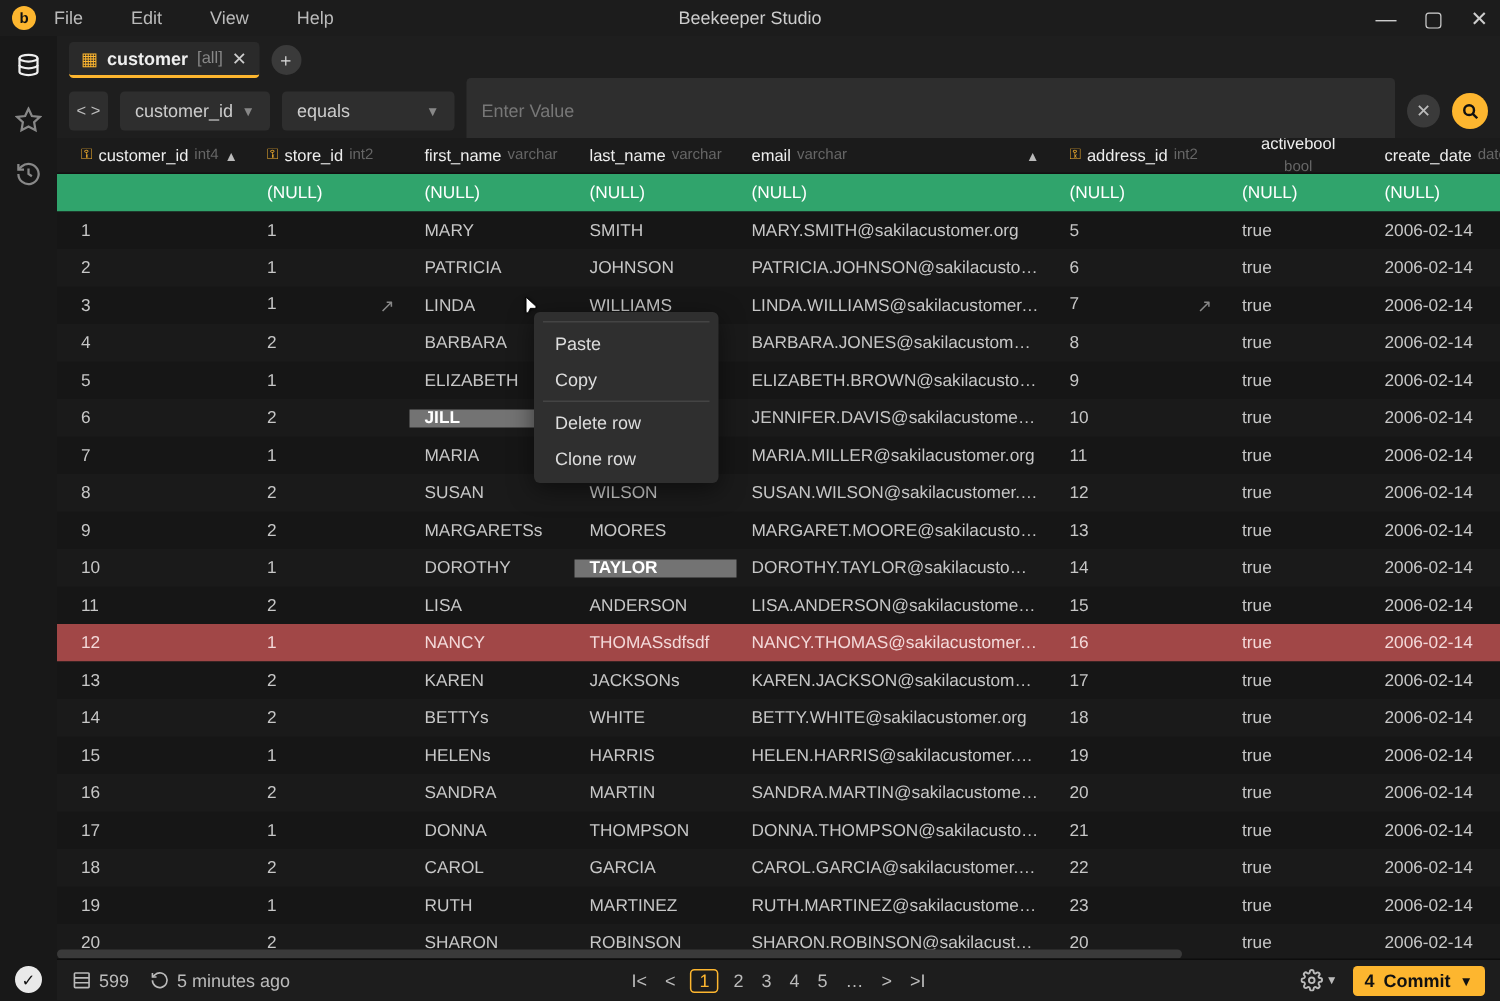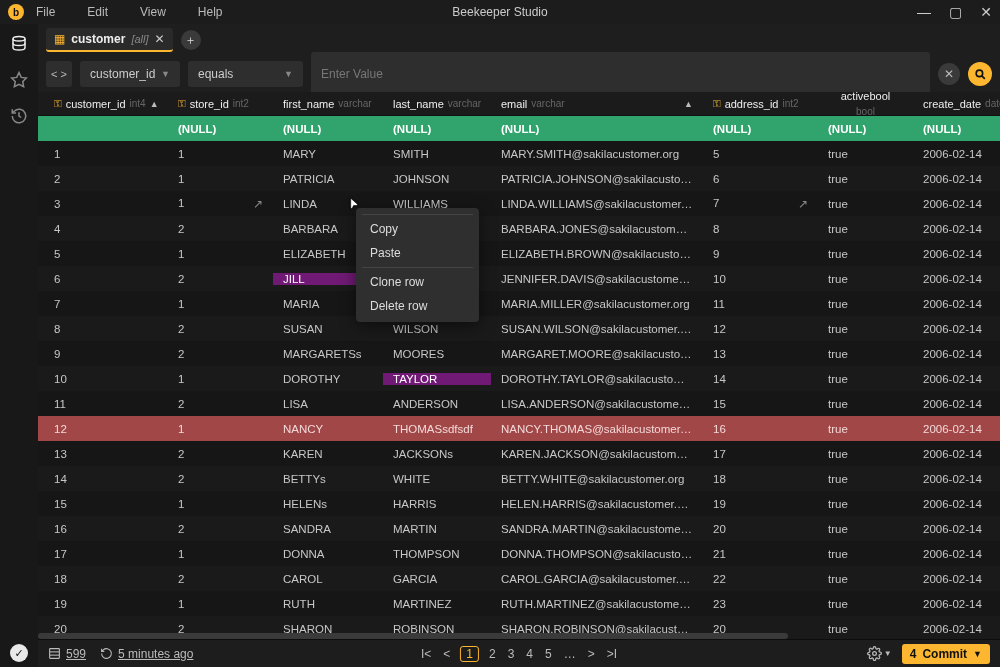--- a/index.html
+++ b/index.html
@@ -49,21 +49,21 @@
     height: 32px; display: flex; align-items: center; padding: 0 8px; gap: 8px;
     background: #1e1e1e;
   }
   .tab {
     display: flex; align-items: center; gap: 6px;
     background: #2a2a2a; padding: 4px 8px; border-radius: 3px;
     border-bottom: 2px solid #fdb62f;
   }
   .tab-icon { color:#fdb62f; font-size:12px; }
   .tab-name { font-weight:600; color:#eee; font-size:12px; }
-  .tab-suffix { color:#888; font-style: italic; font-size:11px; }
+  .tab-suffix { color:#888; font-size:11px; }
   .tab-close { color:#ccc; font-size:12px; cursor:pointer; }
   .tab-add {
     width: 20px; height:20px; border-radius:50%;
     background:#3a3a3a; color:#ddd;
     display:flex; align-items:center; justify-content:center; cursor:pointer;
   }
   .filterbar {
     height: 36px; display:flex; align-items:center; gap:8px; padding: 0 8px;
     background:#1e1e1e;
   }
@@ -105,24 +105,24 @@
   .c0{width:130px;padding-left:16px;} .c1{width:105px;} .c2{width:110px;} .c3{width:108px;}
   .c4{width:212px;} .c5{width:115px;} .c6{width:95px;flex-direction:column;} .c7{width:85px;}
 
   .tbody { position:absolute; top:24px; left:0; right:0; bottom:0; overflow:hidden; }
   .tr { height:25px; display:flex; align-items:center; font-size:11.5px; }
   .tr:nth-child(odd){ background:#1a1a1a; }
   .tr:nth-child(even){ background:#161616; }
   .tr .td { padding:0 10px; white-space:nowrap; overflow:hidden; text-overflow:ellipsis; color:#c7c7c7; }
   .tr .td.c0 { padding-left:16px; }
   .tr.greenrow { background:#30a46c !important; color:#fff; }
-  .tr.greenrow .td { color:#fff;font-weight:bold; }
+  .tr.greenrow .td { color:#fff; }
   .tr.redrow { background:#a14747 !important; }
   .tr.redrow .td { color:#f3d9d9; }
-  .td.hi { background:#701a75; color:#fff; border-radius:0; }
+  .td.hi { background:#737373; color:#fff; border-radius:0;font-weight:bold; }
   .ext-icon { float:right; color:#888; font-size:12px; margin-left:-6px; }
   .null { }
 
   .context-menu {
     position:absolute; left:356px; top:208px; width:123px;
     background:#2f2f2f; border-radius:4px;
     box-shadow:0 4px 16px rgba(0,0,0,.5);
     z-index:10; padding:4px 0;
     font-size:12px; color:#ddd;
   }
@@ -134,21 +134,21 @@
     position:absolute; left:346px; top:197px;  z-index:11; color:#fff; font-size:14px;
   }
   .cursor-icon svg { filter: drop-shadow(0 0 1px #000); }
 
   .statusbar {
     position:absolute; left:38px; right:0; bottom:0; height:28px;
     background:#1d1d1d; display:flex; align-items:center;
     padding:0 10px; font-size:12px; color:#bbb;
     border-top:1px solid #0d0d0d;
   }
-  .status-left { display:flex; gap:14px; align-items:center;text-decoration:underline; }
+  .status-left { display:flex; gap:14px; align-items:center; }
   .status-chip { display:flex; align-items:center; gap:5px; }
   .pagination {
     position:absolute; left:50%; transform:translateX(-50%);
     display:flex; align-items:center; gap:8px; color:#bbb;
   }
   .pagination .pg { cursor:pointer; padding:0 2px; }
   .pagination .pg.active {
     border:1px solid #fdb62f; color:#fdb62f; border-radius:3px; padding:0 5px;
   }
   .status-right { margin-left:auto; display:flex; align-items:center; gap:10px; }
@@ -499,25 +499,25 @@
             <div class="td c6">true</div>
             <div class="td c7">2006-02-14</div>
           </div>
         </div>
     </div>
   </div>
 </div>
 
 <div class="context-menu">
   <div class="sep"></div>
+  <div class="item">Paste</div>
   <div class="item">Copy</div>
-  <div class="item">Paste</div>
   <div class="sep"></div>
+  <div class="item">Delete row</div>
   <div class="item">Clone row</div>
-  <div class="item">Delete row</div>
 </div>
 
 <div class="cursor-icon">
   <svg width="14" height="16" viewBox="0 0 24 28" fill="#fff" stroke="#000" stroke-width="1">
       <path d="M8 2v16c0 2 2 3 3 1l2-4h5c2 0 2-2 1-3L8 2z"></path>
     </svg>
 </div>
 
 <div class="scrolltrack">
   <div class="scrollthumb"></div>

